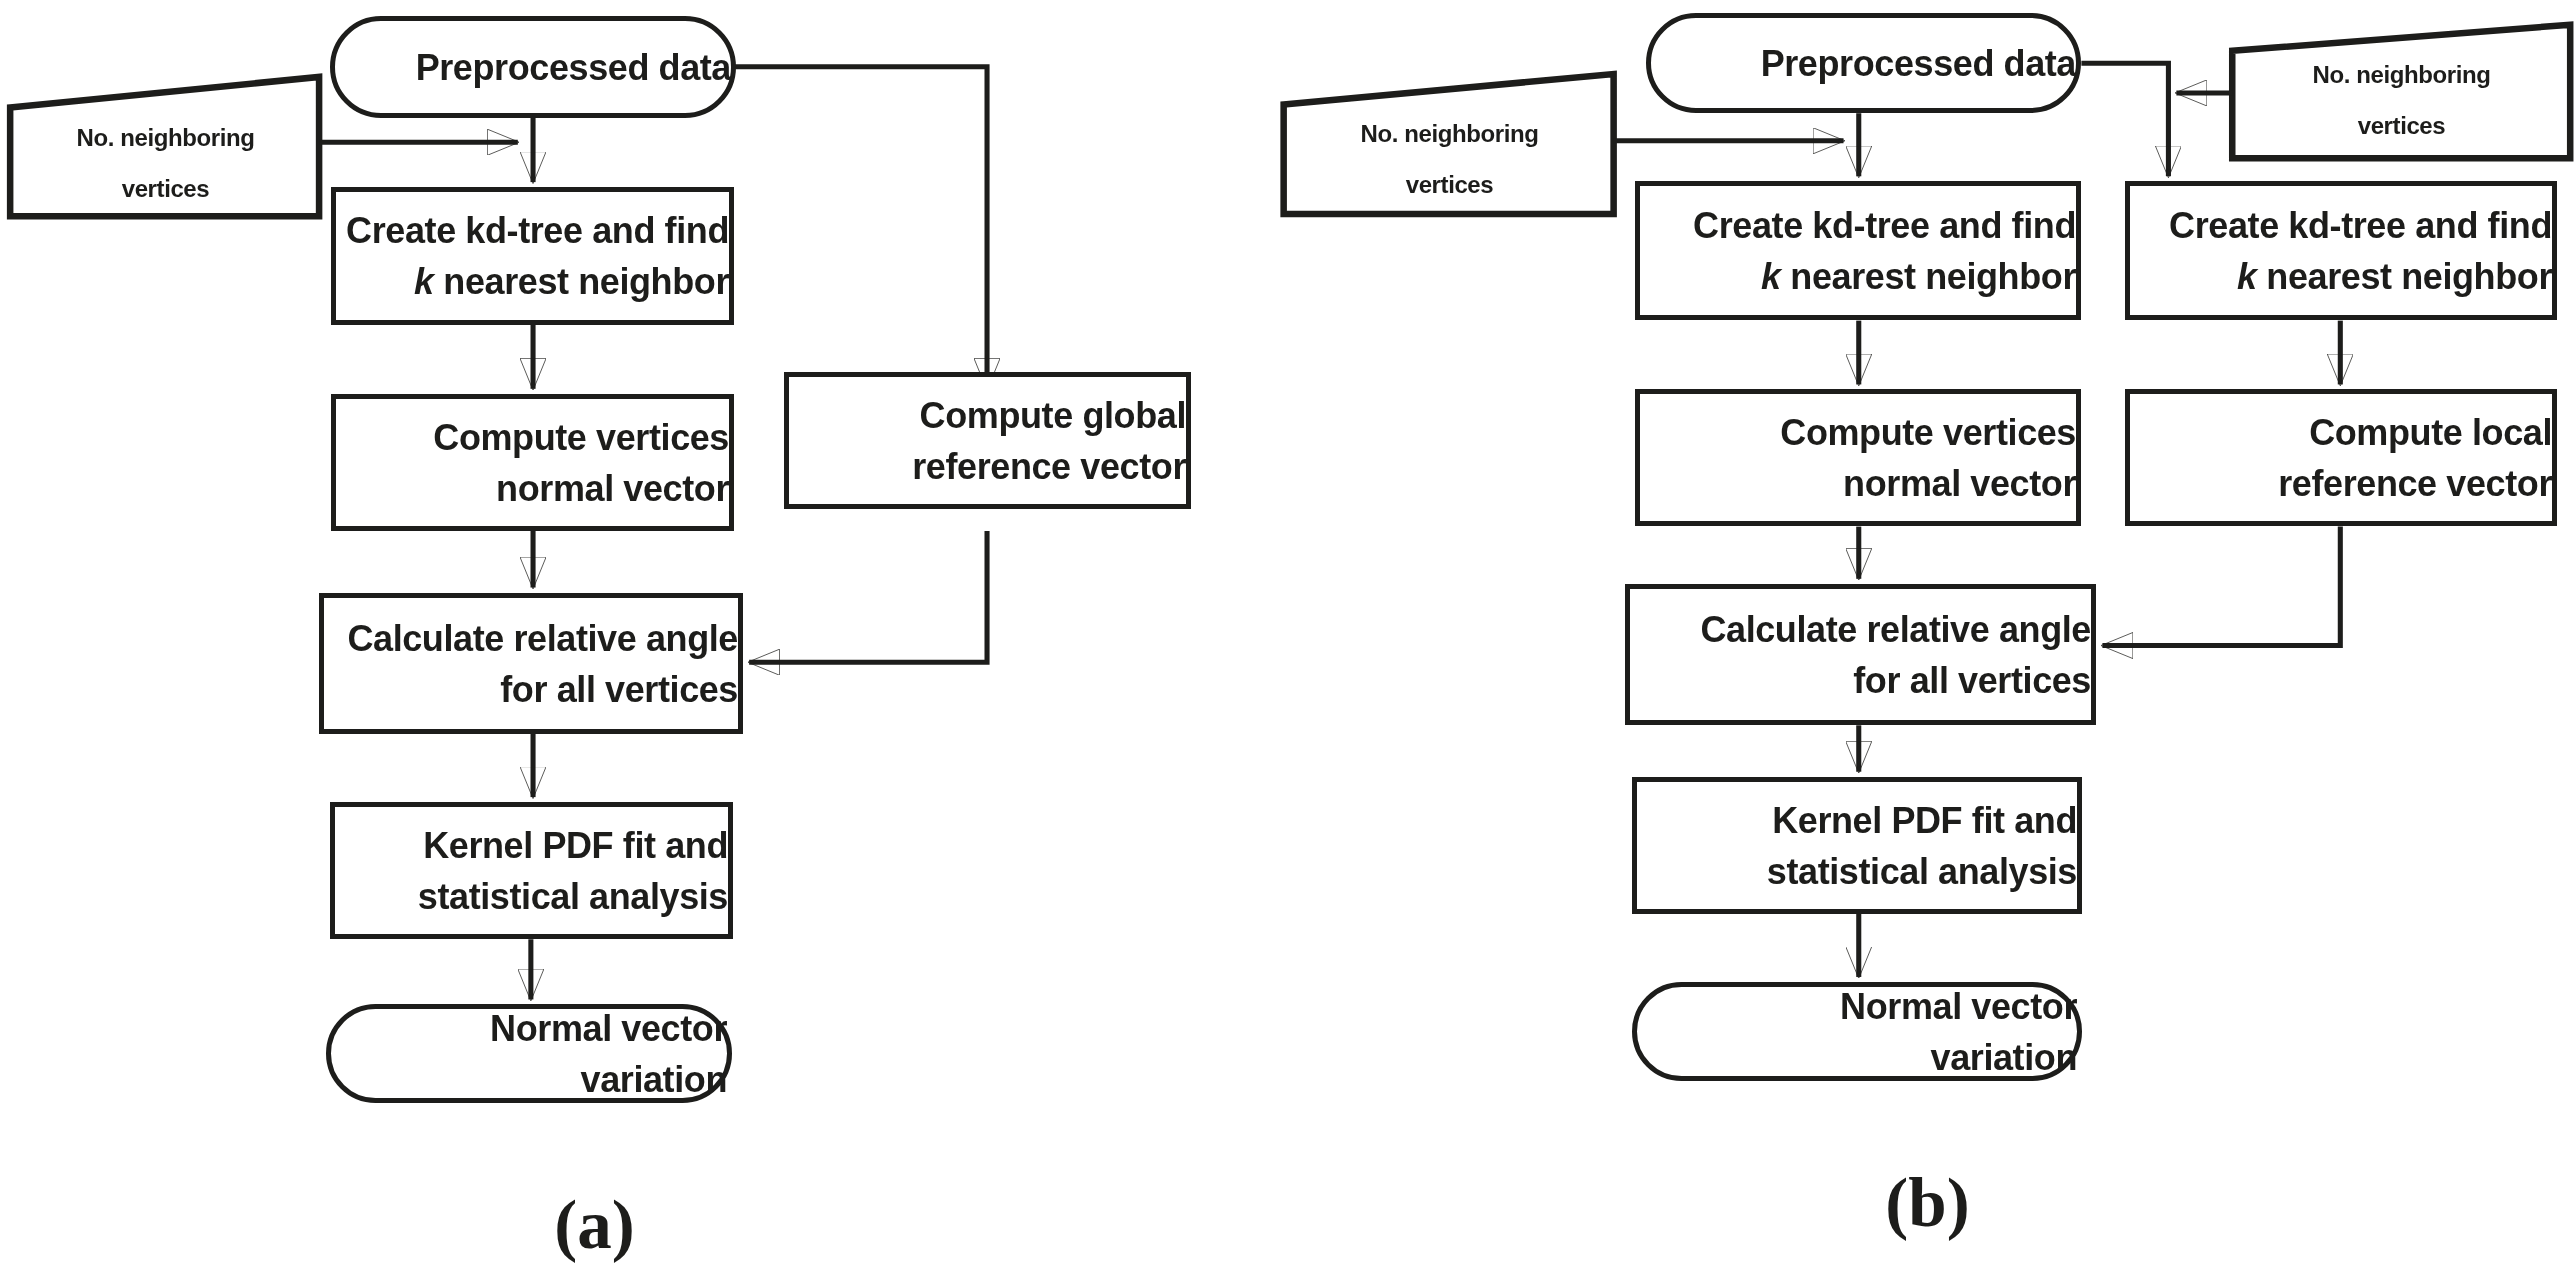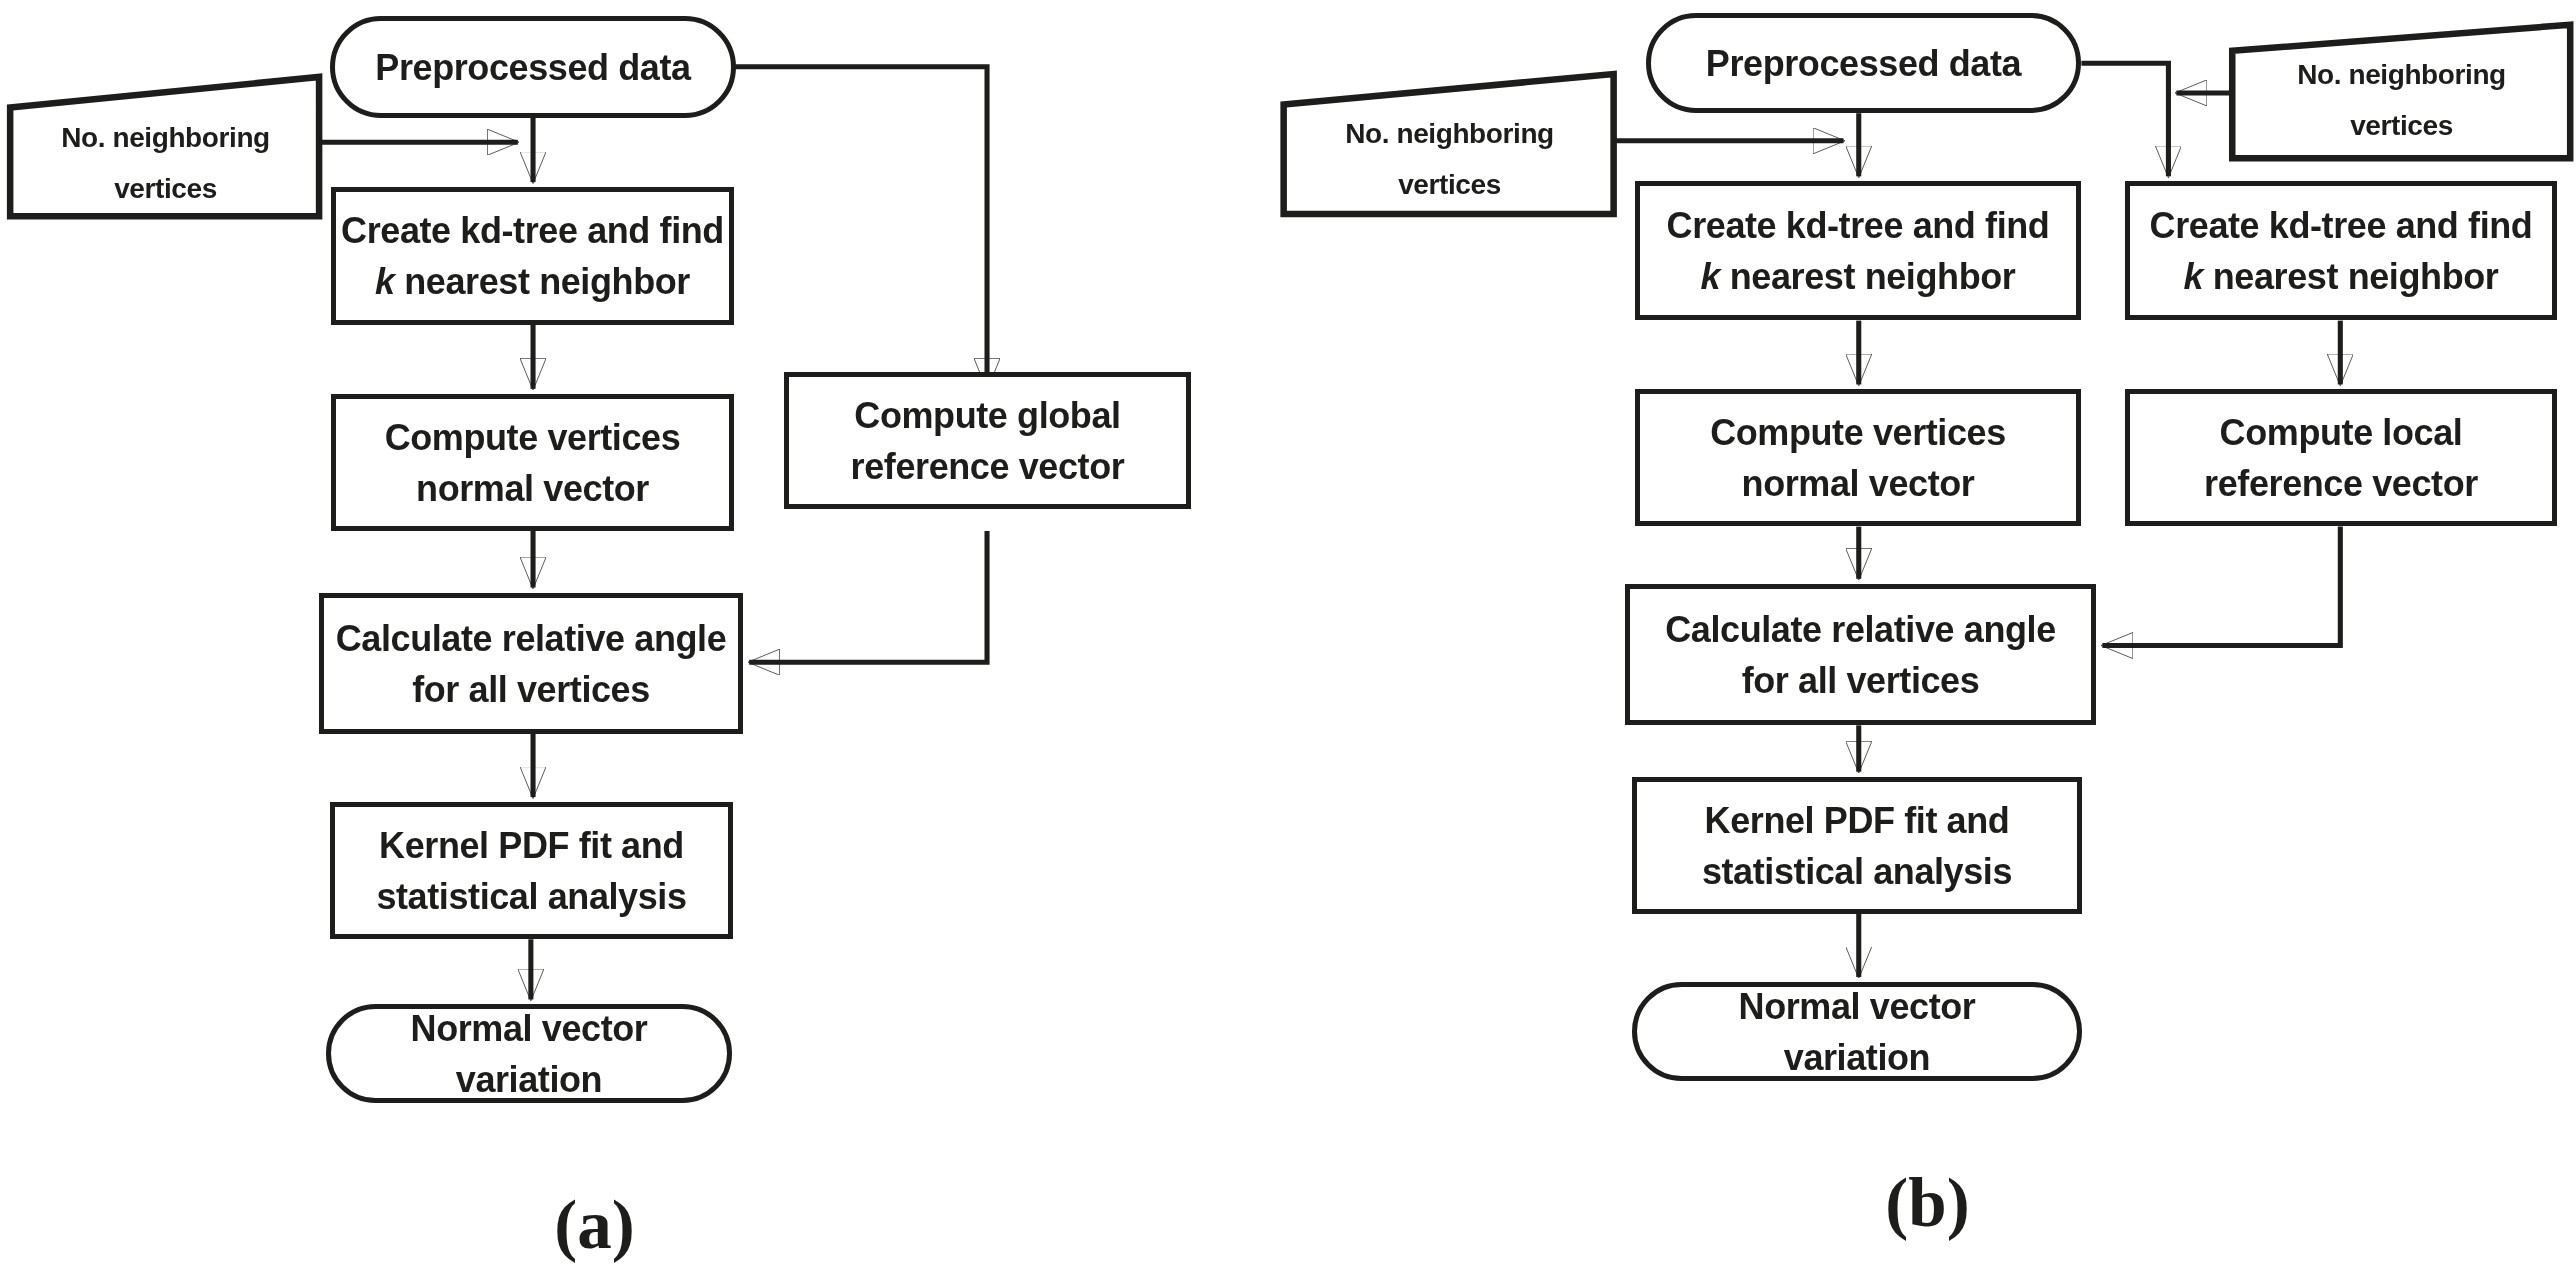--- a/index.html
+++ b/index.html
@@ -34,21 +34,21 @@
   }
   .wires path.wire {
     stroke-width: 7px;
     stroke-linejoin: miter;
   }
   .node {
     position: absolute;
     box-sizing: border-box;
     display: flex;
     flex-direction: column;
-    align-items: center;
+    align-items: flex-end;
     justify-content: center;
     text-align: center;
     font-weight: 700;
     font-size: 36px;
     line-height: 51px;
     letter-spacing: -0.4px;
     background: #ffffff;
   }
   .rect {
     border: 5.1px solid #1d1d1b;
@@ -59,21 +59,21 @@
   }
   .trap-text {
     position: absolute;
     box-sizing: border-box;
     display: flex;
     flex-direction: column;
     align-items: center;
     justify-content: center;
     text-align: center;
     font-weight: 700;
-    font-size: 28px;
+    font-size: 24px;
     line-height: 51px;
     letter-spacing: -0.4px;
     background: transparent;
   }
   .caption {
     position: absolute;
     display: flex;
     align-items: center;
     justify-content: center;
     font-family: "Liberation Serif", serif;

